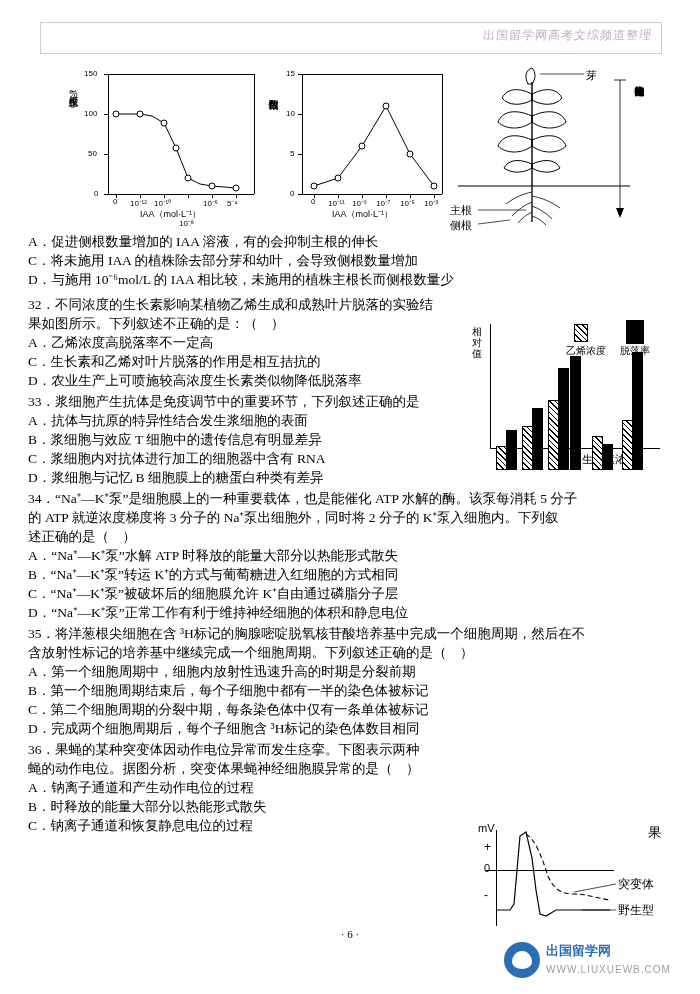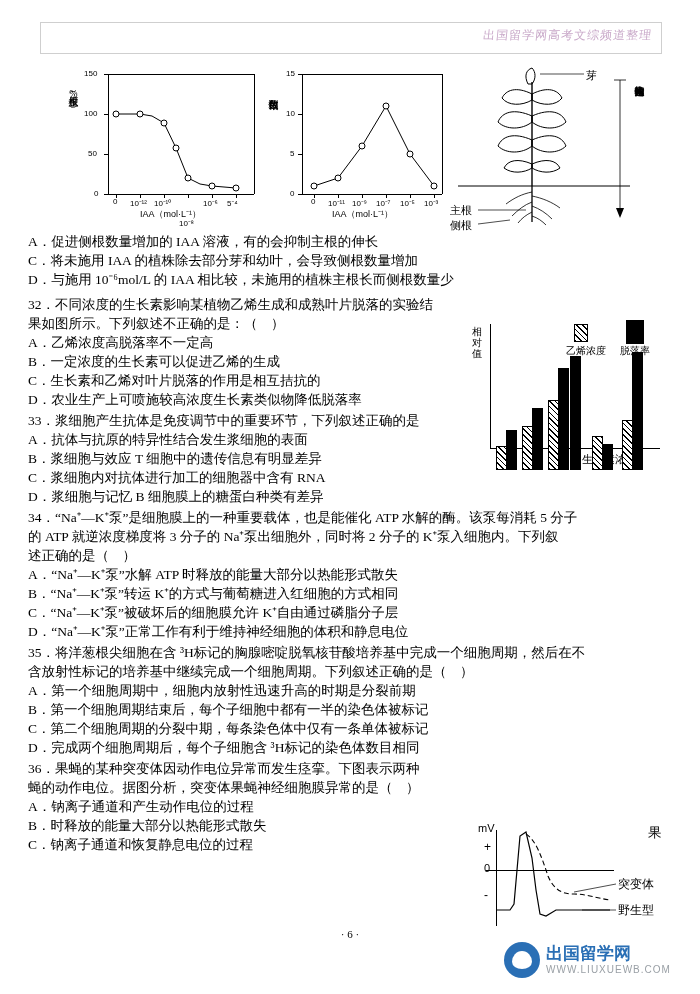--- a/index.html
+++ b/index.html
@@ -60,21 +60,21 @@
   .footer-logo{position:absolute;right:26px;bottom:10px;width:170px;height:46px;}
   .logo-circle{
     position:absolute;left:0;top:4px;width:36px;height:36px;border-radius:50%;
     background:#2a6fb5;
   }
   .logo-circle:after{
     content:"";position:absolute;left:8px;top:9px;width:20px;height:18px;
     border-radius:50% 50% 50% 50%/60% 60% 40% 40%;
     background:#fff;
   }
-  .logo-cn{position:absolute;left:42px;top:4px;font-size:17px;font-weight:bold;color:#2a6fb5;font-family:"Liberation Sans",sans-serif;}
+  .logo-cn{position:absolute;left:42px;top:4px;font-size:13px;font-weight:bold;color:#2a6fb5;font-family:"Liberation Sans",sans-serif;}
   .logo-en{position:absolute;left:42px;top:26px;font-size:10px;color:#9aa0a6;font-family:"Liberation Sans",sans-serif;letter-spacing:1px;}
 </style>
 </head>
 <body>
 
 <div class="page">
 
   <div class="header-band"></div>
   <div class="header-watermark">出国留学网高考文综频道整理</div>
 
@@ -209,21 +209,20 @@
 
   <div class="body-text">
 
     <div class="line opt">A．促进侧根数量增加的 IAA 溶液，有的会抑制主根的伸长</div>
     <div class="line opt">C．将未施用 IAA 的植株除去部分芽和幼叶，会导致侧根数量增加</div>
     <div class="line opt">D．与施用 10⁻⁶mol/L 的 IAA 相比较，未施用的植株主根长而侧根数量少</div>
 
     <div class="line q" style="margin-top:6px;">32．不同浓度的生长素影响某植物乙烯生成和成熟叶片脱落的实验结</div>
     <div class="line">果如图所示。下列叙述不正确的是：（    ）</div>
     <div class="line">A．乙烯浓度高脱落率不一定高</div>
-    <div class="line">B．一定浓度的生长素可以促进乙烯的生成</div>
     <div class="line">C．生长素和乙烯对叶片脱落的作用是相互拮抗的</div>
     <div class="line">D．农业生产上可喷施较高浓度生长素类似物降低脱落率</div>
 
     <div class="line q" style="margin-top:2px;">33．浆细胞产生抗体是免疫调节中的重要环节，下列叙述正确的是</div>
     <div class="line opt">A．抗体与抗原的特异性结合发生浆细胞的表面</div>
     <div class="line opt">B．浆细胞与效应 T 细胞中的遗传信息有明显差异</div>
     <div class="line opt">C．浆细胞内对抗体进行加工的细胞器中含有 RNA</div>
     <div class="line opt">D．浆细胞与记忆 B 细胞膜上的糖蛋白种类有差异</div>
 
     <div class="line q" style="margin-top:2px;">34．“Na⁺—K⁺泵”是细胞膜上的一种重要载体，也是能催化 ATP 水解的酶。该泵每消耗 5 分子</div>

